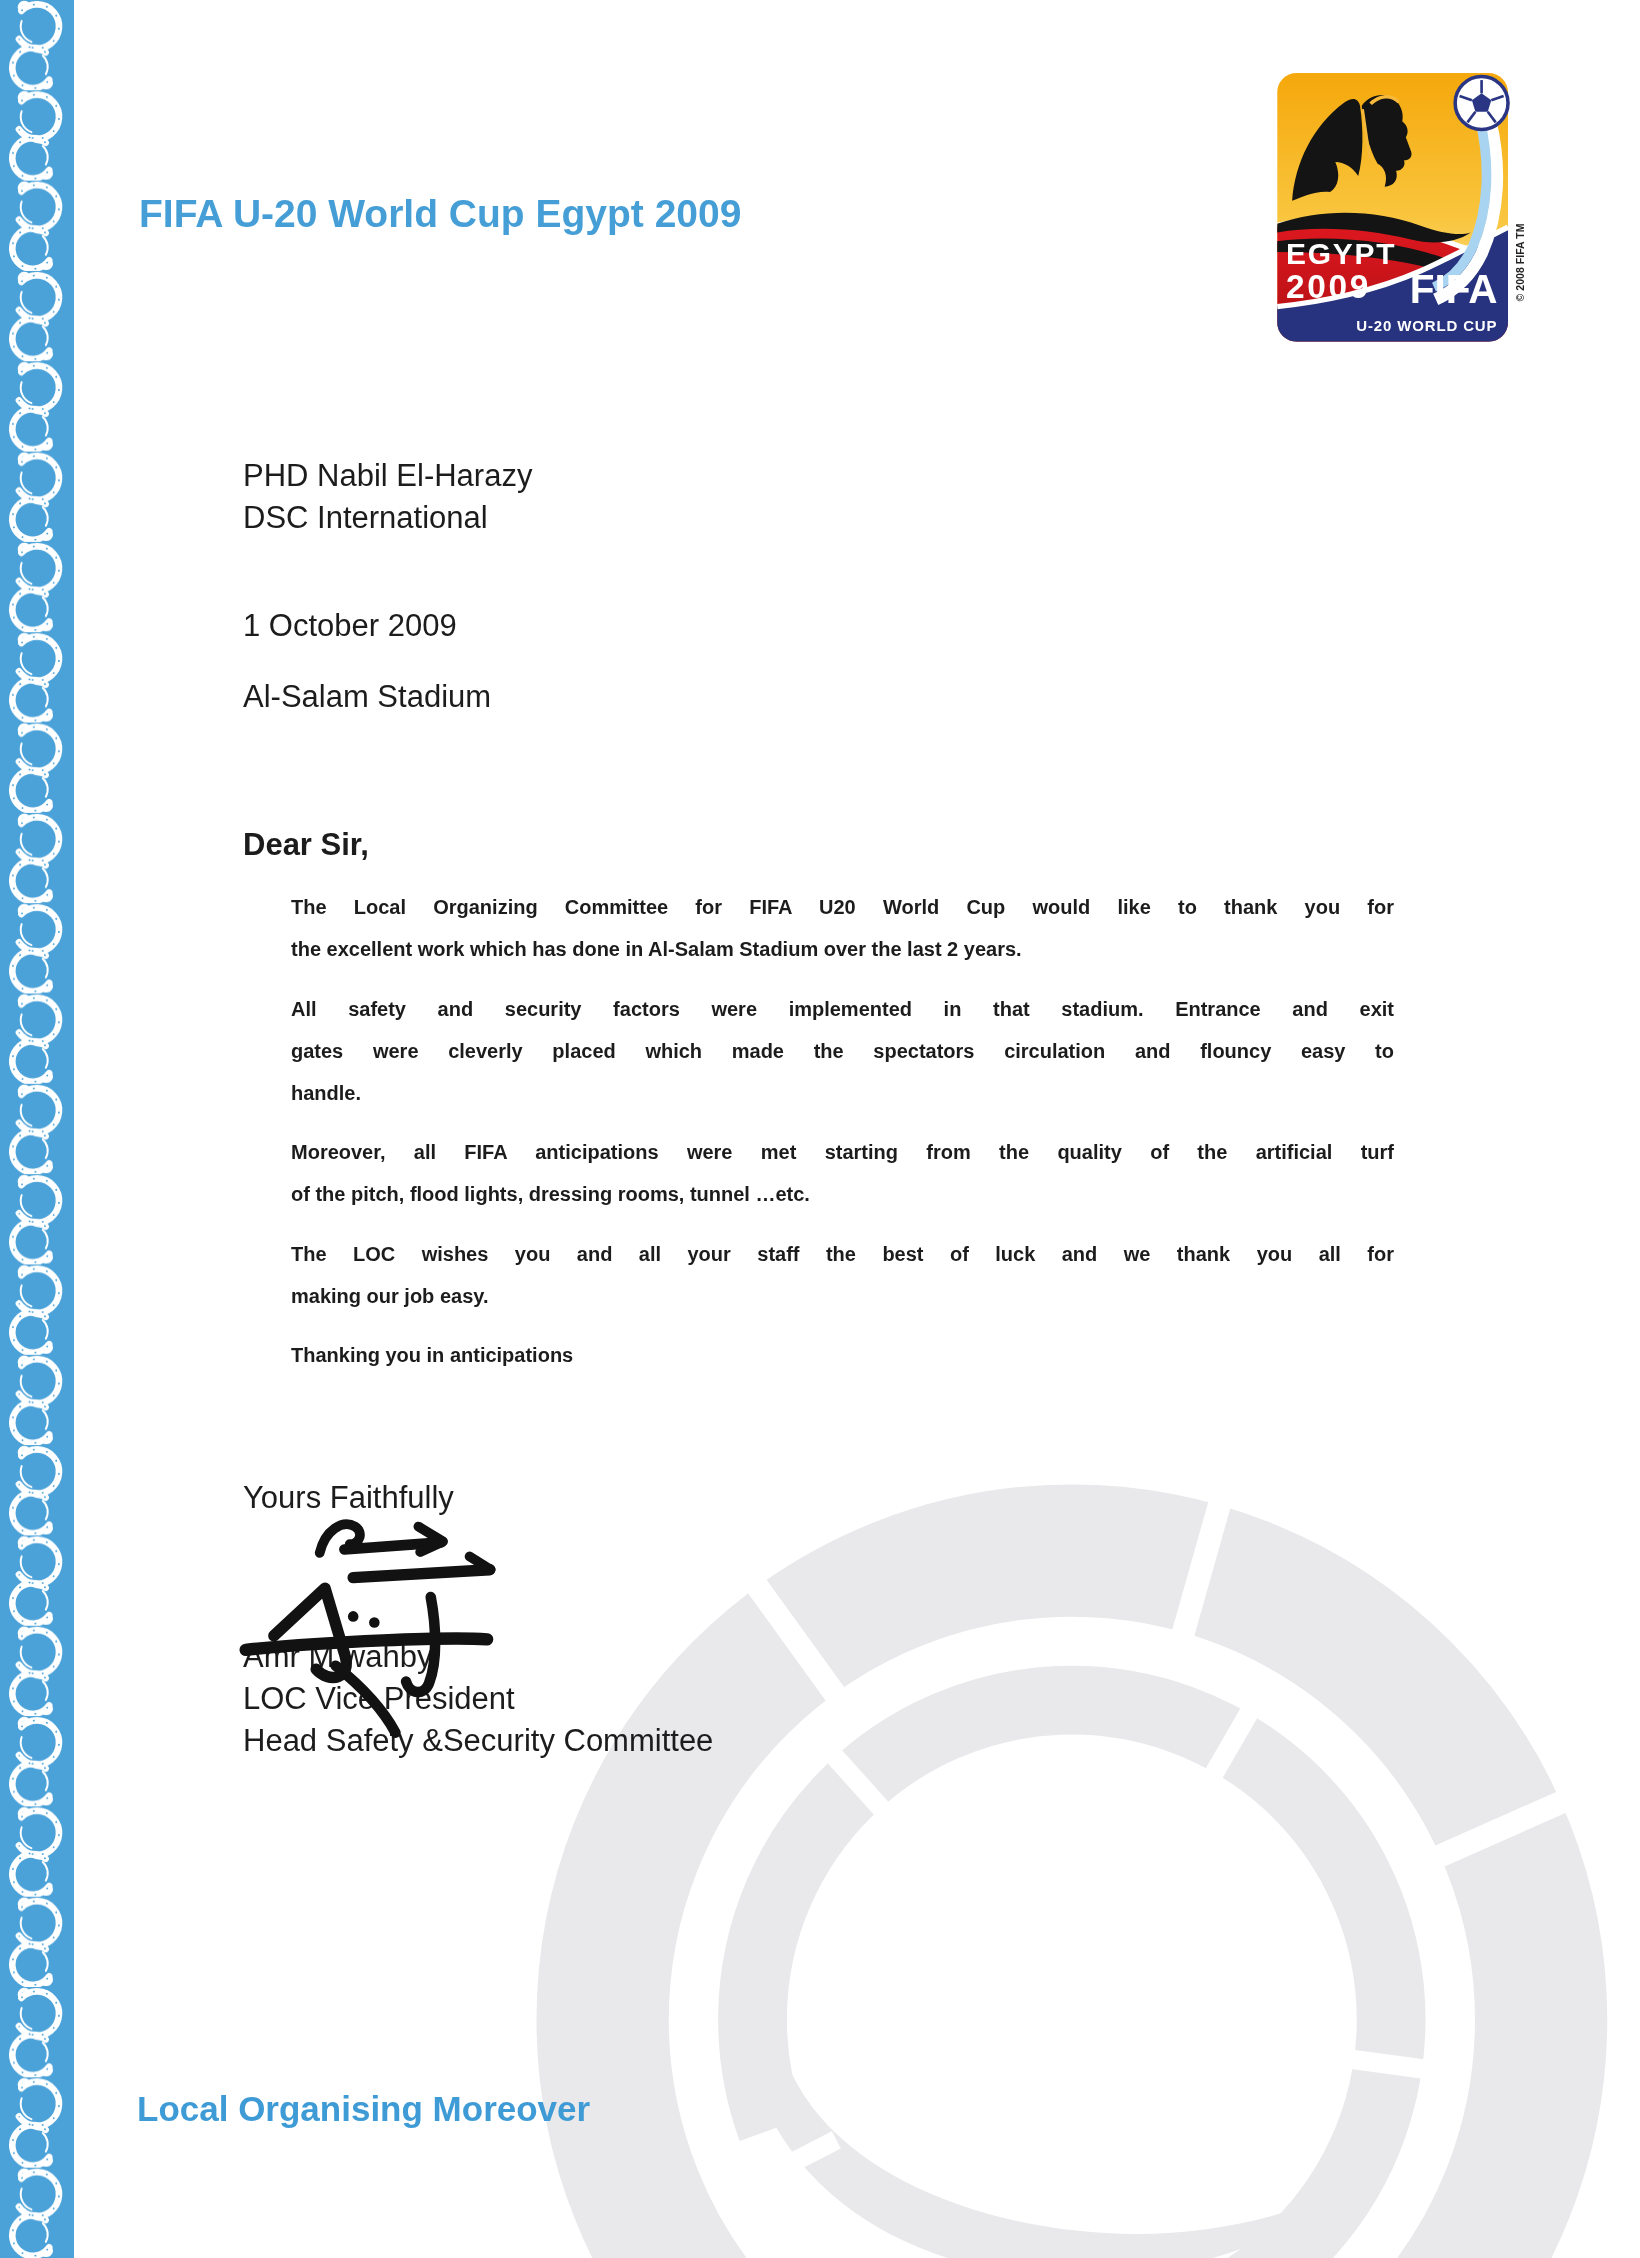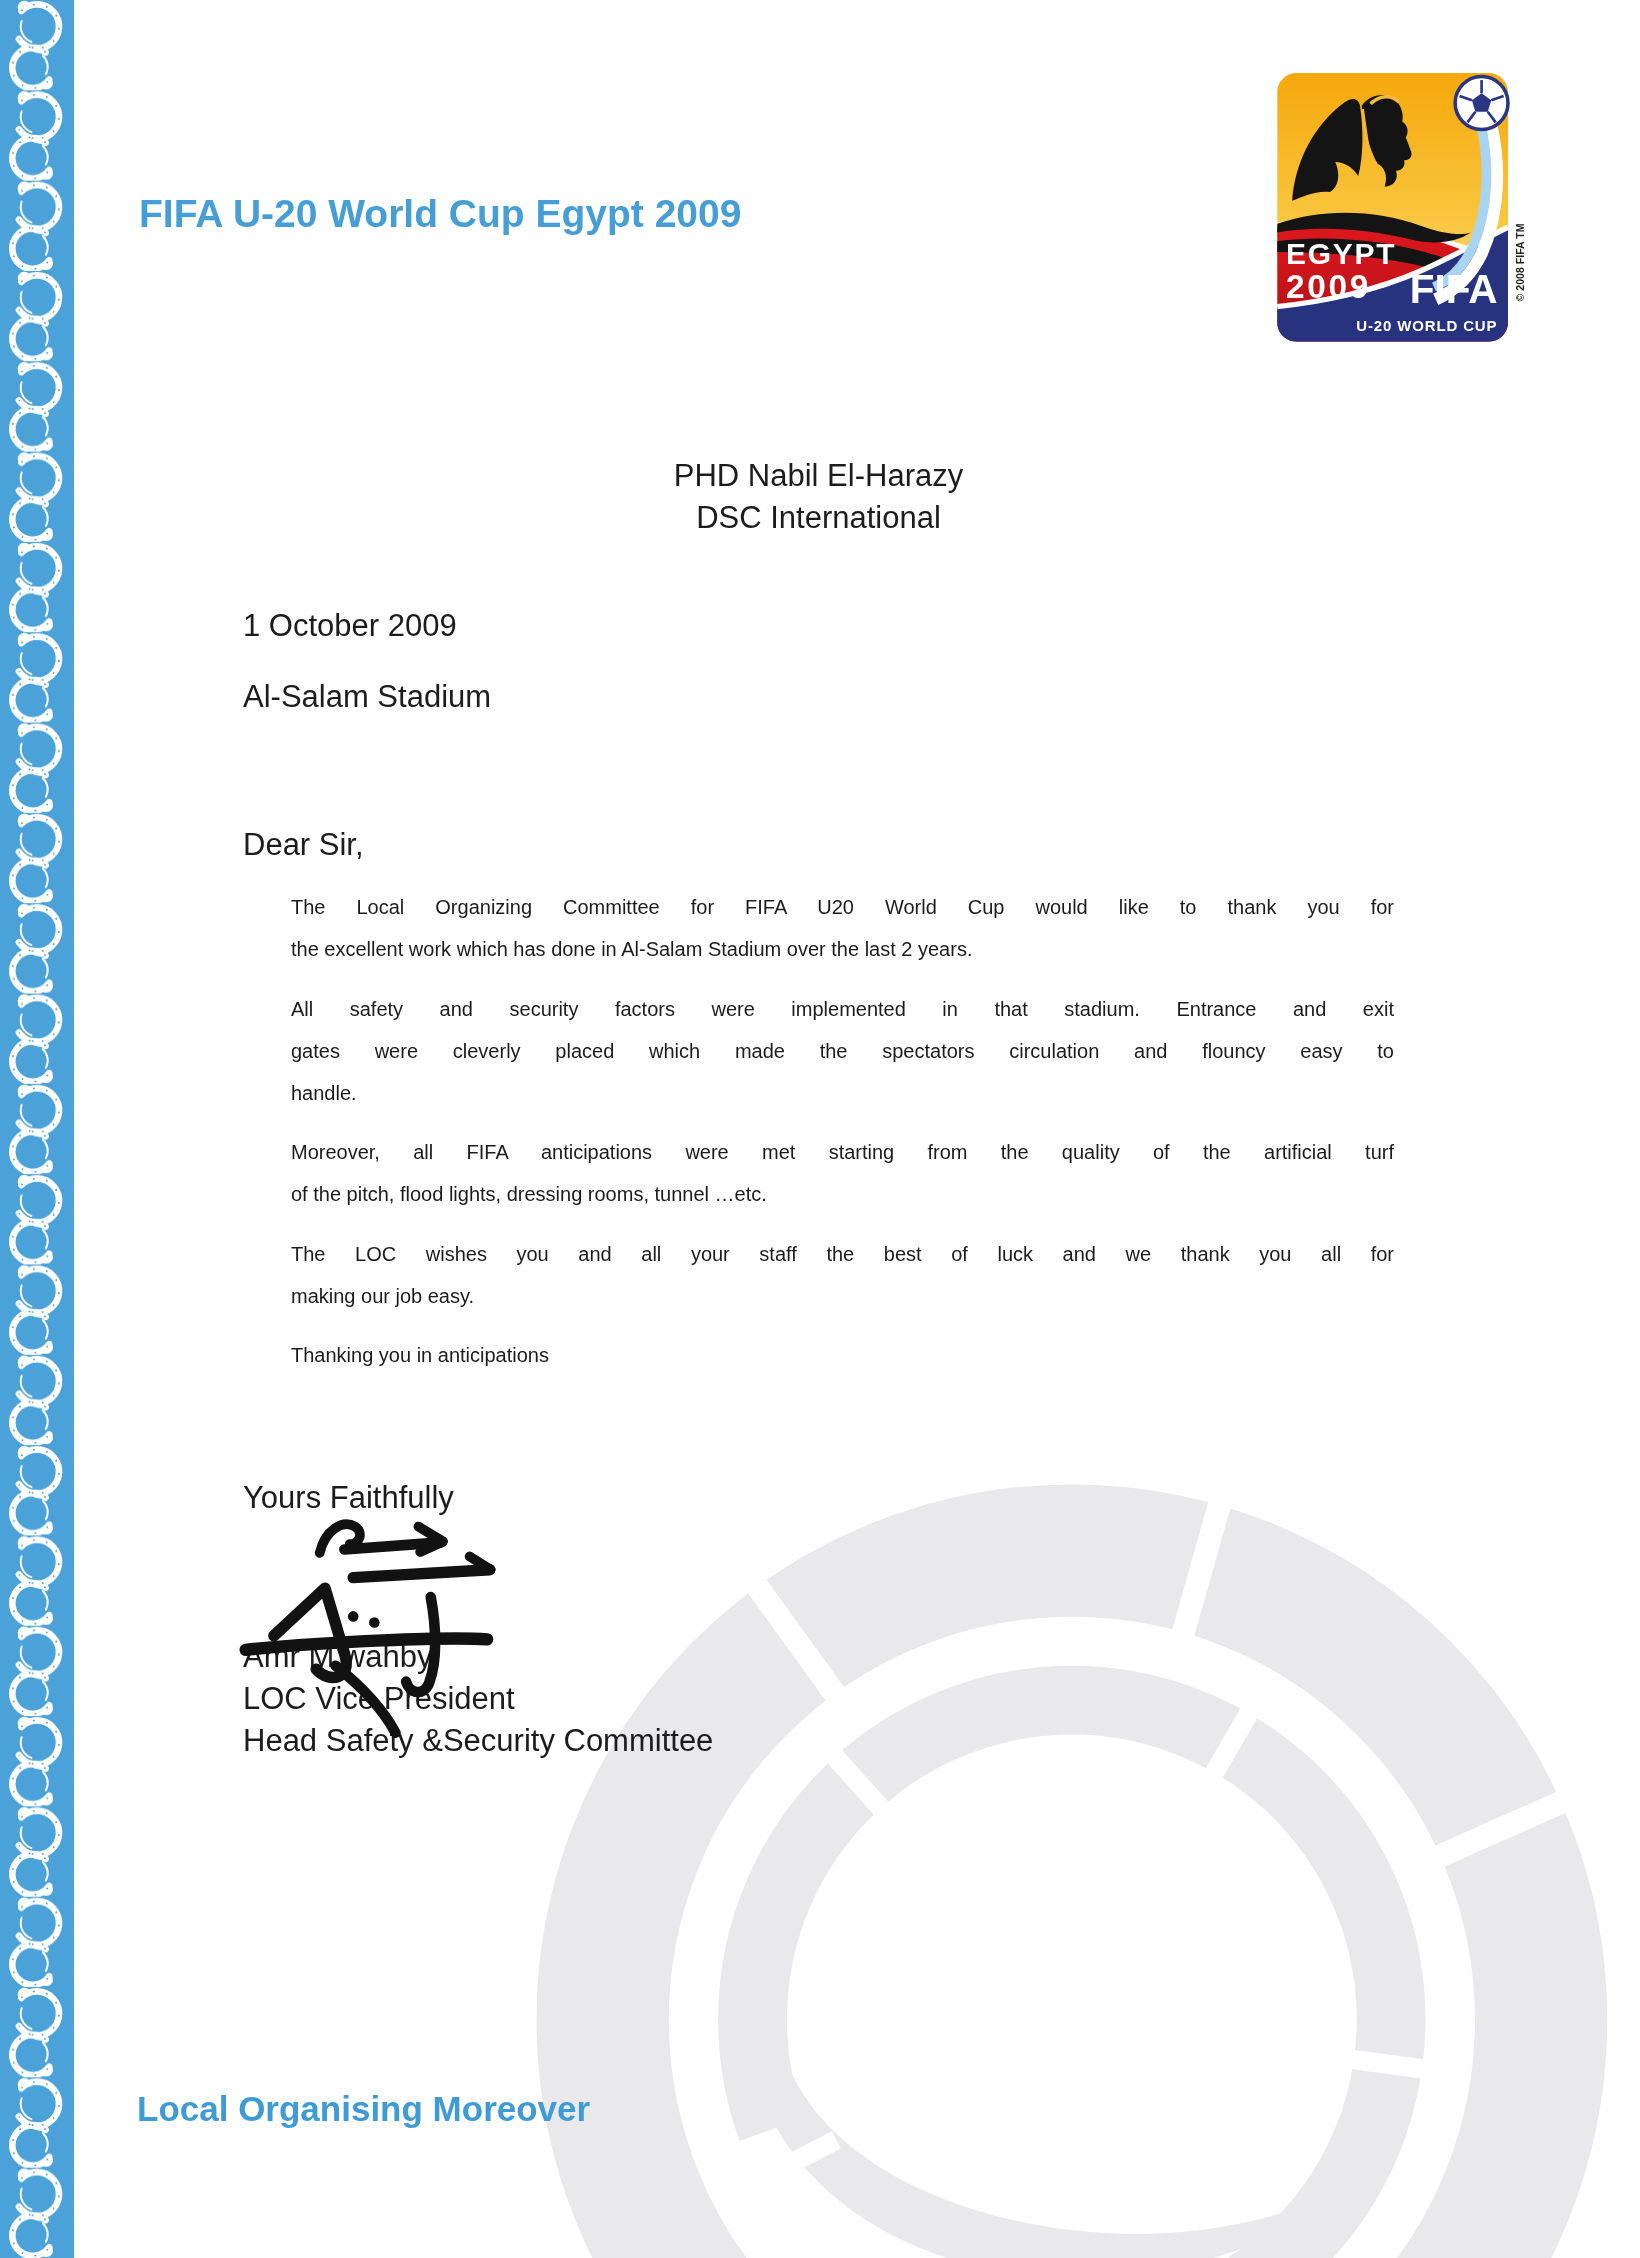--- a/index.html
+++ b/index.html
@@ -16,24 +16,24 @@
   #watermark{left:0;top:0;width:1641px;height:2258px;z-index:0;pointer-events:none;}
   
   #page-title{
     left:139px;top:192px;font-size:39px;font-weight:bold;color:#459ED6;
     letter-spacing:0px;z-index:3;
   }
   #logo{left:1270px;top:51px;width:291px;height:304px;z-index:3;}
   
   .col{left:243px;width:1151px;z-index:3;}
   .line{height:42px;line-height:42px;font-size:31px;white-space:nowrap;}
-  #recipient{top:455px;text-align:center;}
+  #recipient{top:455px;}
   #date-line{top:605px;}
   #subject-line{top:676px;font-weight:normal;}
-  #body-flow{top:824px;}
+  #body-flow{top:824px;font-weight:bold;}
   #salutation{height:42px;line-height:42px;font-size:31px;margin-bottom:14px;}
   .para{margin-bottom:17.6px;font-size:31px;}
   .para .pline{height:42px;line-height:54px;font-size:20px;margin-left:48px;}
   .para .jl{text-align:justify;text-align-last:justify;}
   .para .ll{text-align:left;}
   #valediction{top:1477px;}
   #signer-block{top:1636px;}
   #signature{left:221px;top:1493px;width:423px;height:260px;z-index:4;}
   
   #page-footer{

